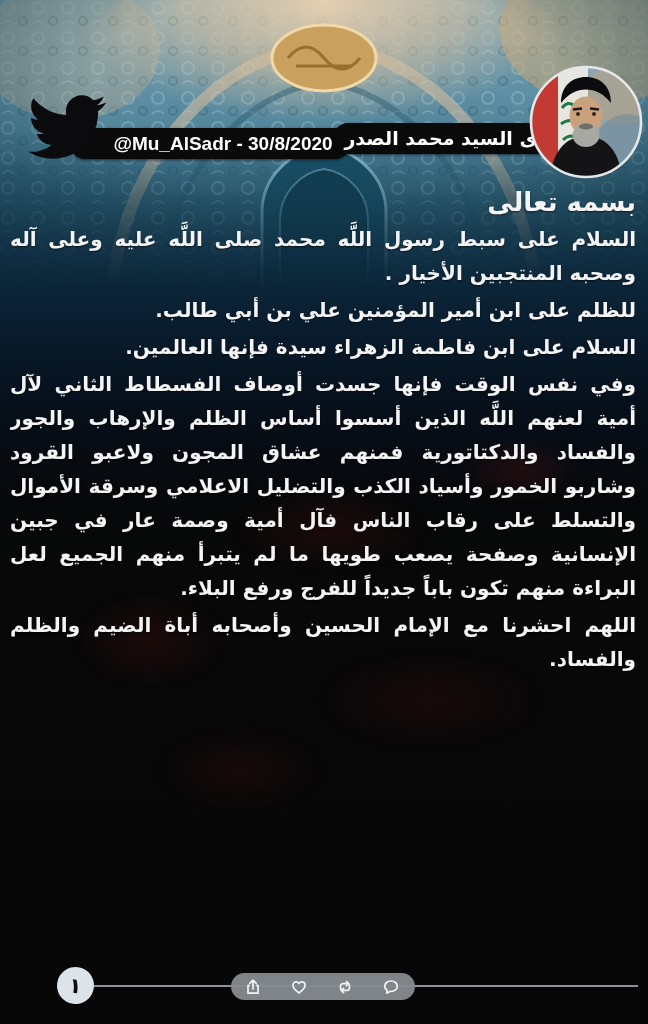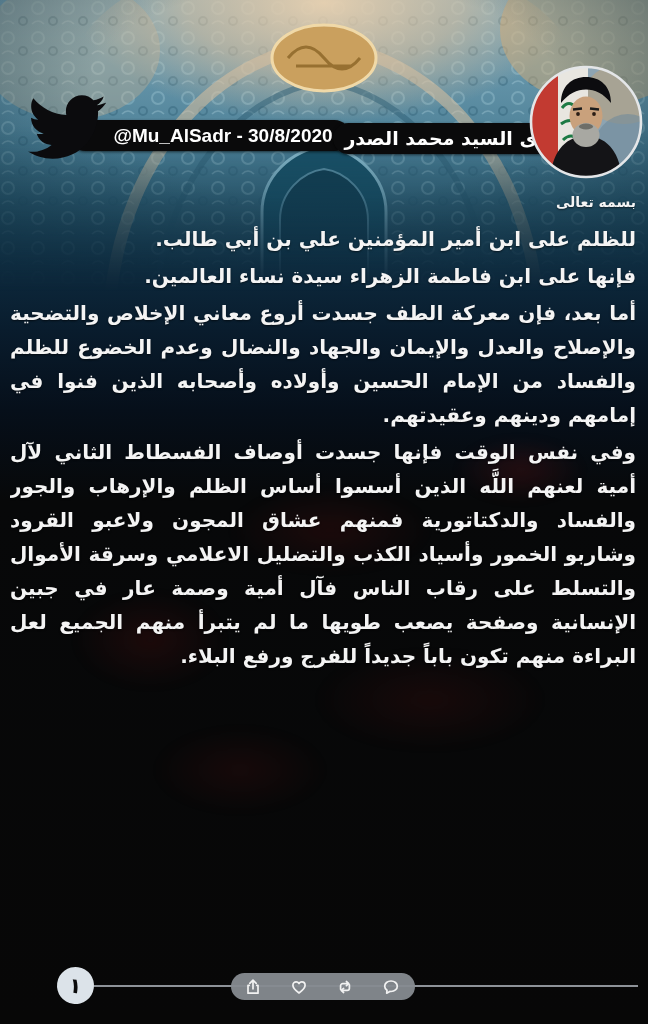--- a/index.html
+++ b/index.html
@@ -29,34 +29,34 @@
       radial-gradient(120px 60px at 240px 370px, rgba(130,22,22,.13), transparent 72%);
   }
   
   .bird{position:absolute;left:24px;top:88px;width:86px;height:78px;z-index:5;}
   .pill{
     position:absolute;z-index:4;background:#0a0a0b;color:#fff;
     border-radius:16px;height:31px;line-height:31px;
     box-shadow:0 1px 3px rgba(0,0,0,.6);
     white-space:nowrap;overflow:hidden;
   }
-  .handle-pill{left:70px;top:120px;width:222px;padding:0 16px 0 42px;
+  .handle-pill{left:70px;top:128px;width:222px;padding:0 16px 0 42px;
     font-size:19px;font-weight:bold;direction:ltr;text-align:center;
     font-family:"Liberation Sans","DejaVu Sans",sans-serif;}
   .name-pill{left:333px;top:123px;width:234px;padding:0 28px 0 14px;
     font-size:19px;font-weight:bold;direction:rtl;text-align:center;}
   .avatar{position:absolute;left:528px;top:64px;width:116px;height:116px;z-index:6;}
   
   .statement{
     position:absolute;left:10px;right:12px;top:186px;bottom:62px;z-index:3;
     direction:rtl;color:#f4f4f4;overflow:hidden;
     font-size:20px;font-weight:bold;line-height:34px;
     text-shadow:0 1px 2px rgba(0,0,0,.55);
   }
-  .statement h2{margin:0 0 4px 0;font-size:14px;line-height:32px;text-align:right;}
+  .statement h2{margin:0 0 4px 0;font-size:26px;line-height:32px;text-align:right;}
   .statement p{margin:0 0 3px 0;text-align:justify;}
   
   .footer-line{position:absolute;left:76px;right:10px;top:985px;height:2px;background:#8d9298;z-index:3;}
   .page-badge{
     position:absolute;left:57px;top:967px;width:37px;height:37px;border-radius:50%;
     background:#dce3e9;color:#0b0b0b;z-index:4;
     display:flex;align-items:center;justify-content:center;
     font-size:21px;font-weight:bold;transform:rotate(8deg);
   }
   .actions-pill{
@@ -143,24 +143,25 @@
       <path d="M33 39 C33 22 44 13 58 13 C72 13 83 22 83 39 C75.5 29.5 67 25.5 58 25.5 C49 25.5 40.5 29.5 33 39 Z" fill="#0c0c0f"></path>
       <circle cx="50" cy="50" r="1.9" fill="#2a1d15"></circle>
       <circle cx="66" cy="50" r="1.9" fill="#2a1d15"></circle>
       <path d="M45 45.5 L54 44.5 M62 44.5 L71 45.5" stroke="#1c1c1c" stroke-width="2.4"></path>
     </g>
     <circle cx="58" cy="58" r="55" fill="none" stroke="#e4e6e8" stroke-width="2.6"></circle>
   </svg>
 
   <div class="statement">
     <h2>بسمه تعالى</h2>
+    <p>السلام على سبط رسول اللَّه محمد صلى اللَّه عليه وعلى آله وصحبه المنتجبين الأخيار .</p>
     <p>للظلم على ابن أمير المؤمنين علي بن أبي طالب.</p>
-    <p>فإنها على ابن فاطمة الزهراء سيدة نساء العالمين.</p>
-    <p>أما بعد، فإن معركة الطف جسدت أروع معاني الإخلاص والتضحية والإصلاح والعدل والإيمان والجهاد والنضال وعدم الخضوع للظلم والفساد من الإمام الحسين وأولاده وأصحابه الذين فنوا في إمامهم ودينهم وعقيدتهم.</p>
+    <p>السلام على ابن فاطمة الزهراء سيدة فإنها العالمين.</p>
     <p>وفي نفس الوقت فإنها جسدت أوصاف الفسطاط الثاني لآل أمية لعنهم اللَّه الذين أسسوا أساس الظلم والإرهاب والجور والفساد والدكتاتورية فمنهم عشاق المجون ولاعبو القرود وشاربو الخمور وأسياد الكذب والتضليل الاعلامي وسرقة الأموال والتسلط على رقاب الناس فآل أمية وصمة عار في جبين الإنسانية وصفحة يصعب طويها ما لم يتبرأ منهم الجميع لعل البراءة منهم تكون باباً جديداً للفرج ورفع البلاء.</p>
+    <p>اللهم احشرنا مع الإمام الحسين وأصحابه أباة الضيم والظلم والفساد.</p>
   </div>
 
   <div class="footer-line"></div>
 
   <div class="page-badge">
     <span>١</span>
   </div>
 
   <div class="actions-pill">
     <button type="button">

